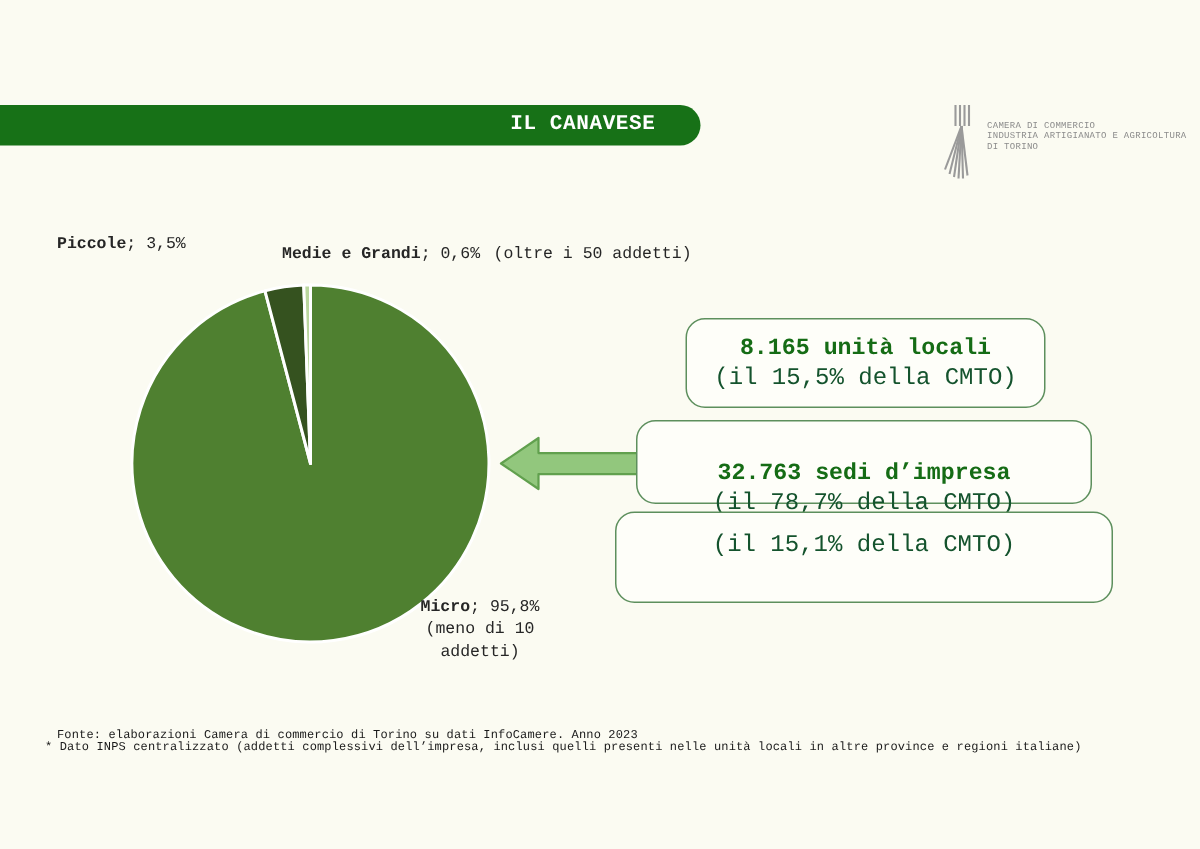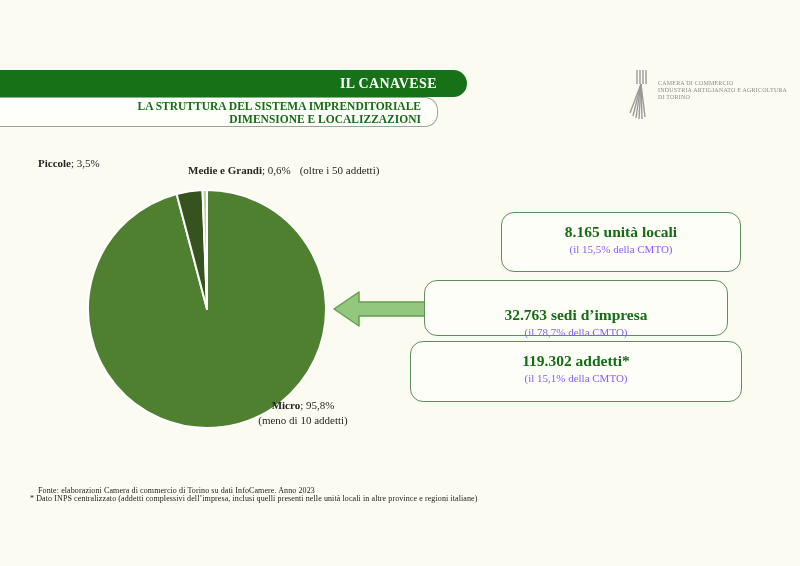--- a/index.html
+++ b/index.html
@@ -1,20 +1,20 @@
 <!DOCTYPE html>
 <html><head>
 <meta charset="utf-8">
 <style>
   * { box-sizing: border-box; }
   html, body { margin: 0; padding: 0; background: #fbfbf2; }
   .slide {
     position: relative; width: 800px; height: 566px;
     background: #fbfbf2; overflow: hidden;
-    font-family: Liberation Serif, serif;
+    font-family: Liberation Mono, monospace;
   }
   
   .title-bar {
     position: absolute; left: 0; top: 70px; width: 467px; height: 27px;
     background: #177117; border-radius: 0 14px 14px 0;
     color: #ffffff; font-weight: bold; font-size: 14px; line-height: 27px;
     text-align: right; padding-right: 30px; letter-spacing: 0.4px;
   }
   .subtitle-box {
     position: absolute; left: 0; top: 97px; width: 438px; height: 30px;
@@ -31,49 +31,45 @@
     font-size: 6px; line-height: 7px; letter-spacing: 0.2px;
     color: #8c8c8c; text-transform: uppercase; white-space: nowrap;
   }
   
   .pie-svg { position: absolute; left: 85px; top: 187px; }
   .pie-label { position: absolute; font-size: 11px; color: #262626; }
   .pie-label b { font-weight: bold; }
   .label-piccole { left: 38px; top: 156px; width: 180px; text-align: left; line-height: 14px; }
   .label-medie { left: 188px; top: 164px; white-space: nowrap; }
   .label-medie .note-gap { margin-left: 9px; margin-top: 16px; }
-  .label-micro { left: 255px; top: 398px; width: 96px; text-align: center; line-height: 15px; }
+  .label-micro { left: 272px; top: 398px; width: 96px; text-align: center; line-height: 15px; }
   
   .arrow-svg { position: absolute; left: 332px; top: 289px; }
   
   .stat-box {
     position: absolute; border: 1.4px solid #5d8f5d; border-radius: 13px;
     background: #fefef9; text-align: center;
   }
-  .stat-box-1 { left: 457px; top: 212px; width: 240px; height: 60px; padding-top: 10px; margin-left: 44px; }
+  .stat-box-1 { left: 457px; top: 212px; width: 240px; height: 60px; padding-top: 10px; }
   .stat-box-2 { left: 424px; top: 280px; width: 304px; height: 56px; padding-top: 25px; }
   .stat-box-3 { left: 410px; top: 341px; width: 332px; height: 61px; padding-top: 10px; }
   .stat-value { font-size: 15.5px; font-weight: bold; color: #156c15; }
-  .stat-share { font-size: 11px; color: #8b5cf6; margin-top: 2px; }
+  .stat-share { font-size: 16px; color: #14532d; margin-top: 2px; }
   
   .footnote { position: absolute; font-size: 8px; color: #1a1a1a; letter-spacing: 0.1px; }
   .footnote-1 { left: 30px; top: 466px; margin-top: 28px; }
   .footnote-2 { left: 38px; top: 486px; }
 </style>
 </head>
 <body>
 
 <div class="slide">
 
   <div class="title-bar">IL CANAVESE</div>
 
-  <div class="subtitle-box">
-    <div>LA STRUTTURA DEL SISTEMA IMPRENDITORIALE</div>
-    <div>DIMENSIONE E LOCALIZZAZIONI</div>
-  </div>
 
   <div class="logo">
     <svg class="logo-icon" width="28" height="52" viewBox="0 0 28 52">
       <g stroke="#9a9a9a" stroke-width="1.4" fill="none">
         <line x1="10" y1="1" x2="10" y2="15"></line>
         <line x1="13" y1="1" x2="13" y2="15"></line>
         <line x1="16" y1="1" x2="16" y2="15"></line>
         <line x1="19" y1="1" x2="19" y2="15"></line>
         <line x1="14" y1="15" x2="3" y2="44"></line>
         <line x1="14" y1="15" x2="6" y2="47"></line>
@@ -119,20 +115,19 @@
 
   <div class="stat-box stat-box-1">
     <div class="stat-value">8.165 unità locali</div>
     <div class="stat-share">(il 15,5% della CMTO)</div>
   </div>
   <div class="stat-box stat-box-2">
     <div class="stat-value">32.763 sedi d’impresa</div>
     <div class="stat-share">(il 78,7% della CMTO)</div>
   </div>
   <div class="stat-box stat-box-3">
-    <div class="stat-value">119.302 addetti*</div>
     <div class="stat-share">(il 15,1% della CMTO)</div>
   </div>
 
   <div class="footnote footnote-1">* Dato INPS centralizzato (addetti complessivi dell’impresa, inclusi quelli presenti nelle unità locali in altre province e regioni italiane)</div>
   <div class="footnote footnote-2">Fonte: elaborazioni Camera di commercio di Torino su dati InfoCamere. Anno 2023</div>
 
 </div>
 
 </body></html>

